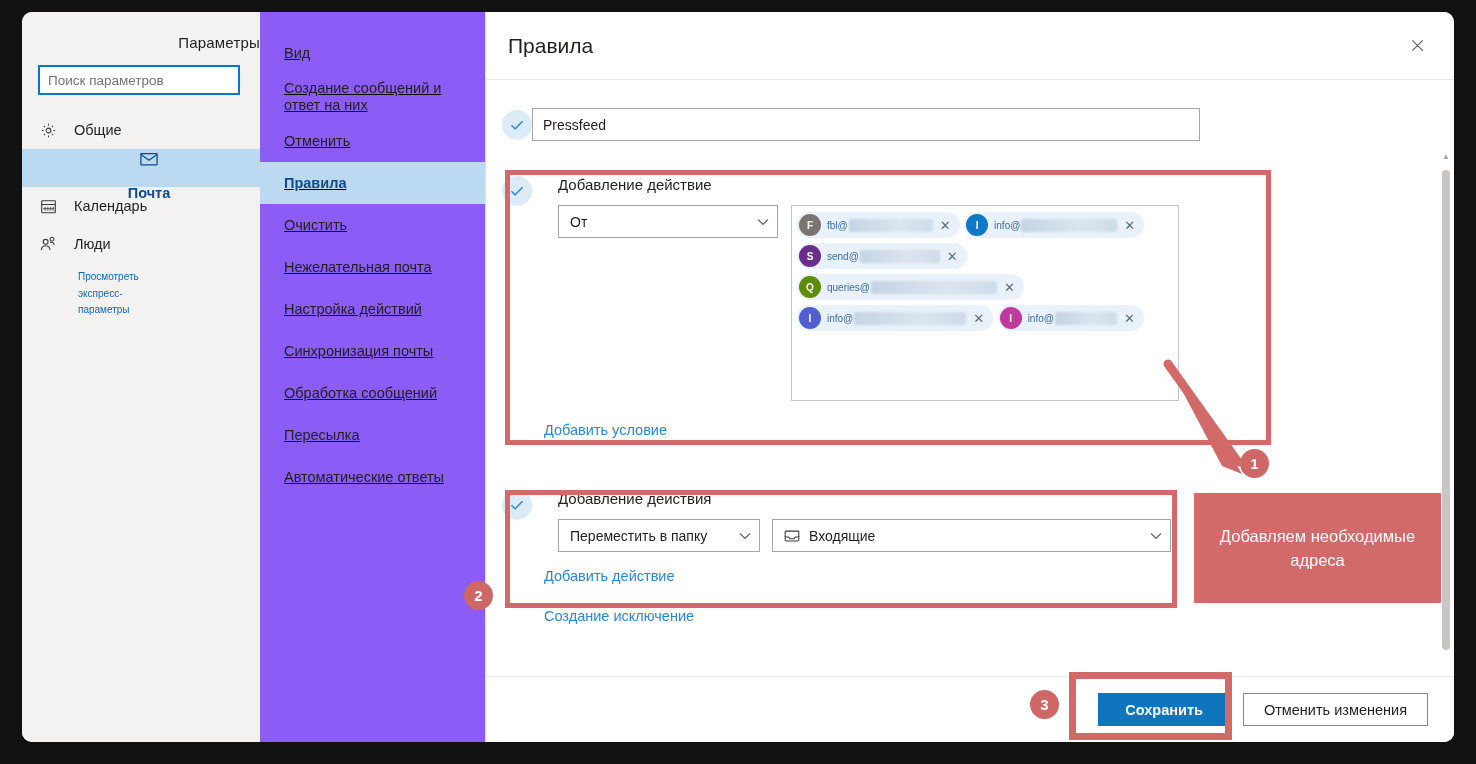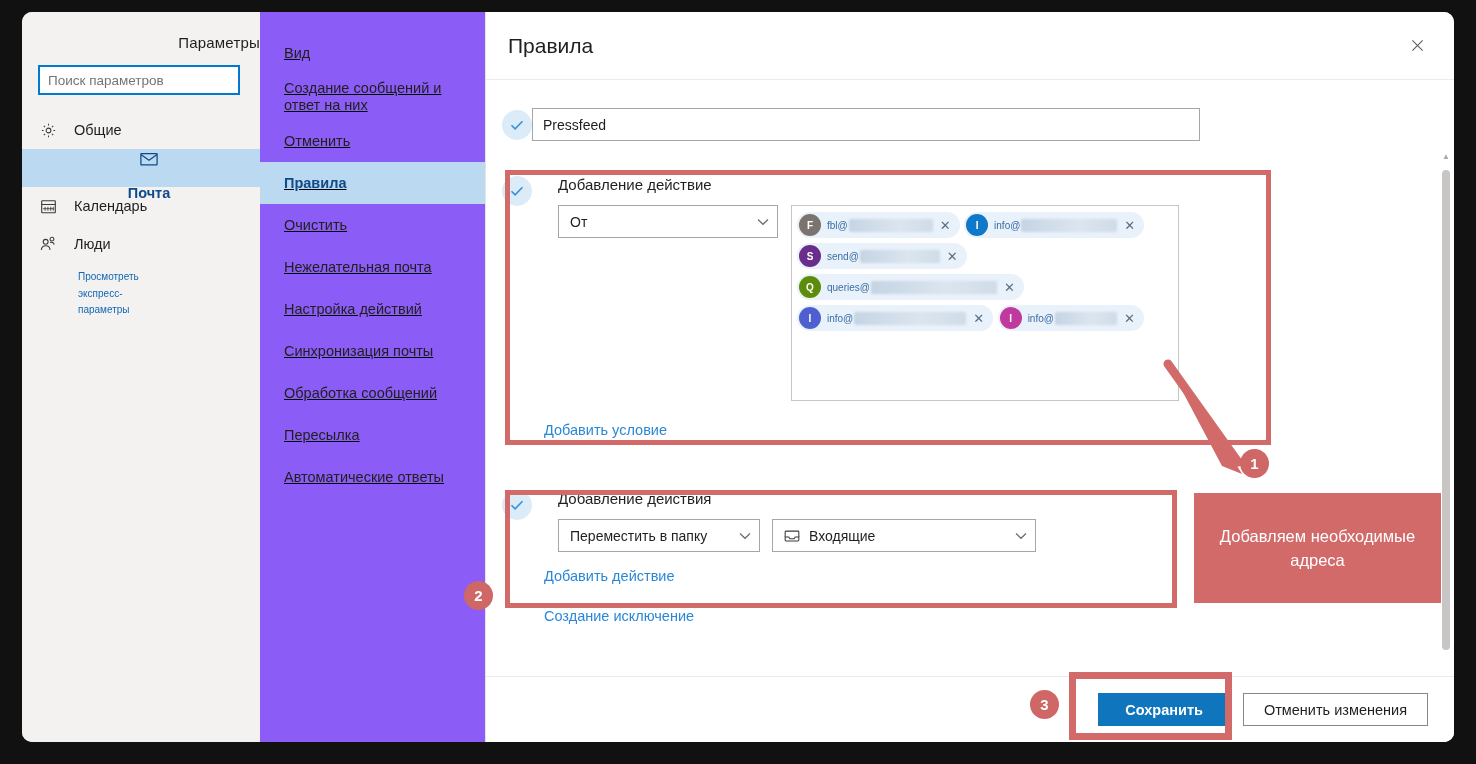--- a/index.html
+++ b/index.html
@@ -225,21 +225,21 @@
   .act-block {
     margin: 38px 0 0 16px;
     width: 660px;
     padding: 14px 0 12px 0;
     display: flex;
     background: #fff;
     position: relative;
   }
   .act-row { display: flex; gap: 12px; }
   .dd-act { width: 202px; }
-  .dd-folder { width: 264px; }
+  .dd-folder { width: 399px; }
   .folder-ico { margin-right: 9px; display: flex; align-items: center; color: #3b3a39; }
 
   
   .main-foot {
     flex: 0 0 66px;
     border-top: 1px solid #edebe9;
     display: flex; align-items: center; justify-content: flex-end;
     gap: 13px;
     padding-right: 26px;
     background: #fff;

